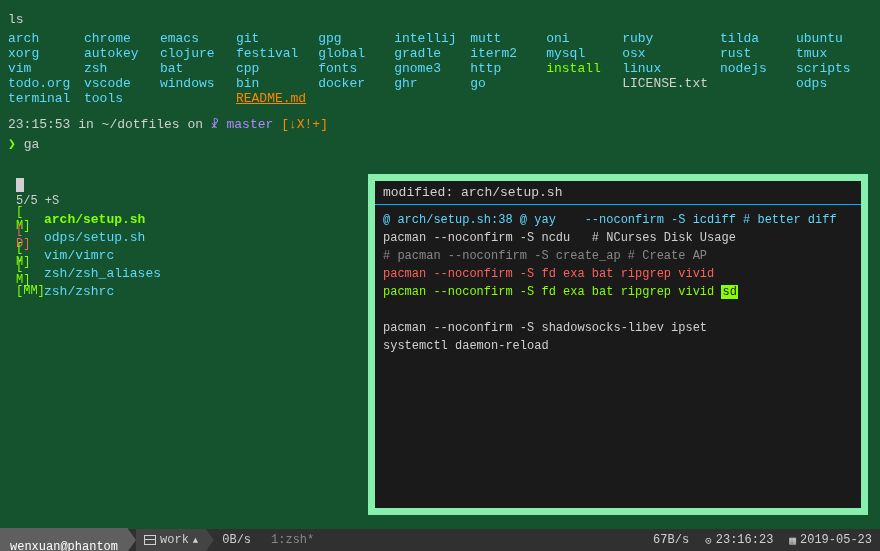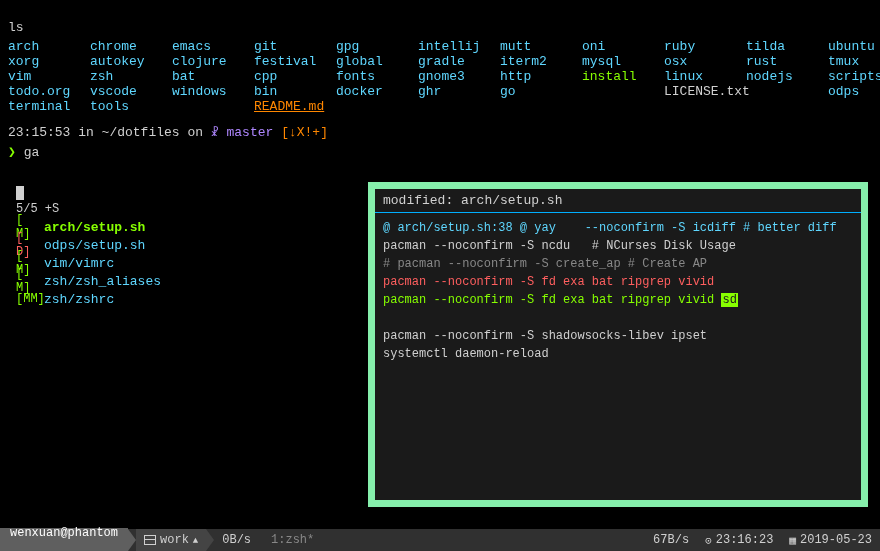--- a/index.html
+++ b/index.html
@@ -10,37 +10,37 @@
       font-family: 'Courier New', Courier, monospace;
       font-size: 13px;
       overflow: hidden;
       display: flex;
       flex-direction: column;
     }
 
     
     #terminal {
       flex: 1;
-      background: #000000;
-      color: #d0d0d0;
-      padding: 20px 8px;
+      background: #14532d;
+      color: #d0d0d0;
+      padding: 12px 8px;
       overflow: hidden;
       display: flex;
       flex-direction: column;
     }
 
     .ls-header {
       color: #d0d0d0;
       margin-bottom: 4px;
     }
 
     .ls-grid {
       display: grid;
       grid-template-columns: repeat(11, auto);
-      gap: 0 12px;
+      gap: 0 0;
       margin-bottom: 6px;
       width: 100%;
     }
 
     .ls-item {
       min-width: 70px;
       padding-right: 6px;
       white-space: nowrap;
     }
 
@@ -162,21 +162,21 @@
       color: #d0d0d0;
       font-size: 12px;
       flex-shrink: 0;
     }
 
     .status-left {
       background: #5f5f5f;
       padding: 12px 10px;
       height: 100%;
       display: flex;
-      align-items: flex-end;
+      align-items: flex-start;
       color: #ffffff;
     }
 
     .status-sep {
       width: 0;
       height: 0;
       border-top: 11px solid transparent;
       border-bottom: 11px solid transparent;
     }
     .status-sep-right {

